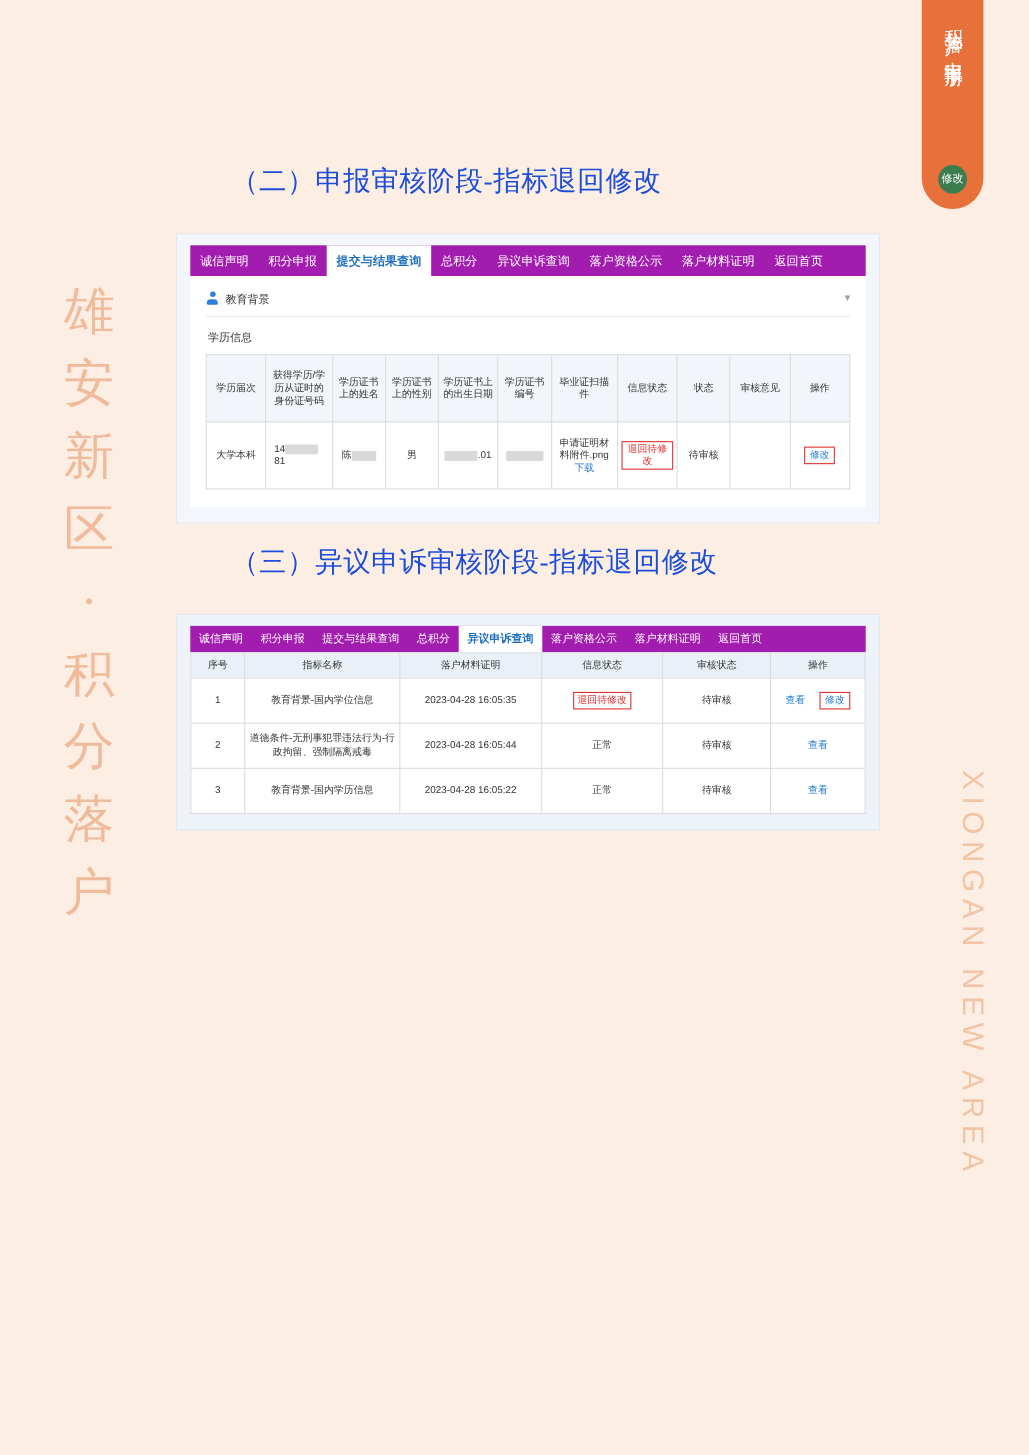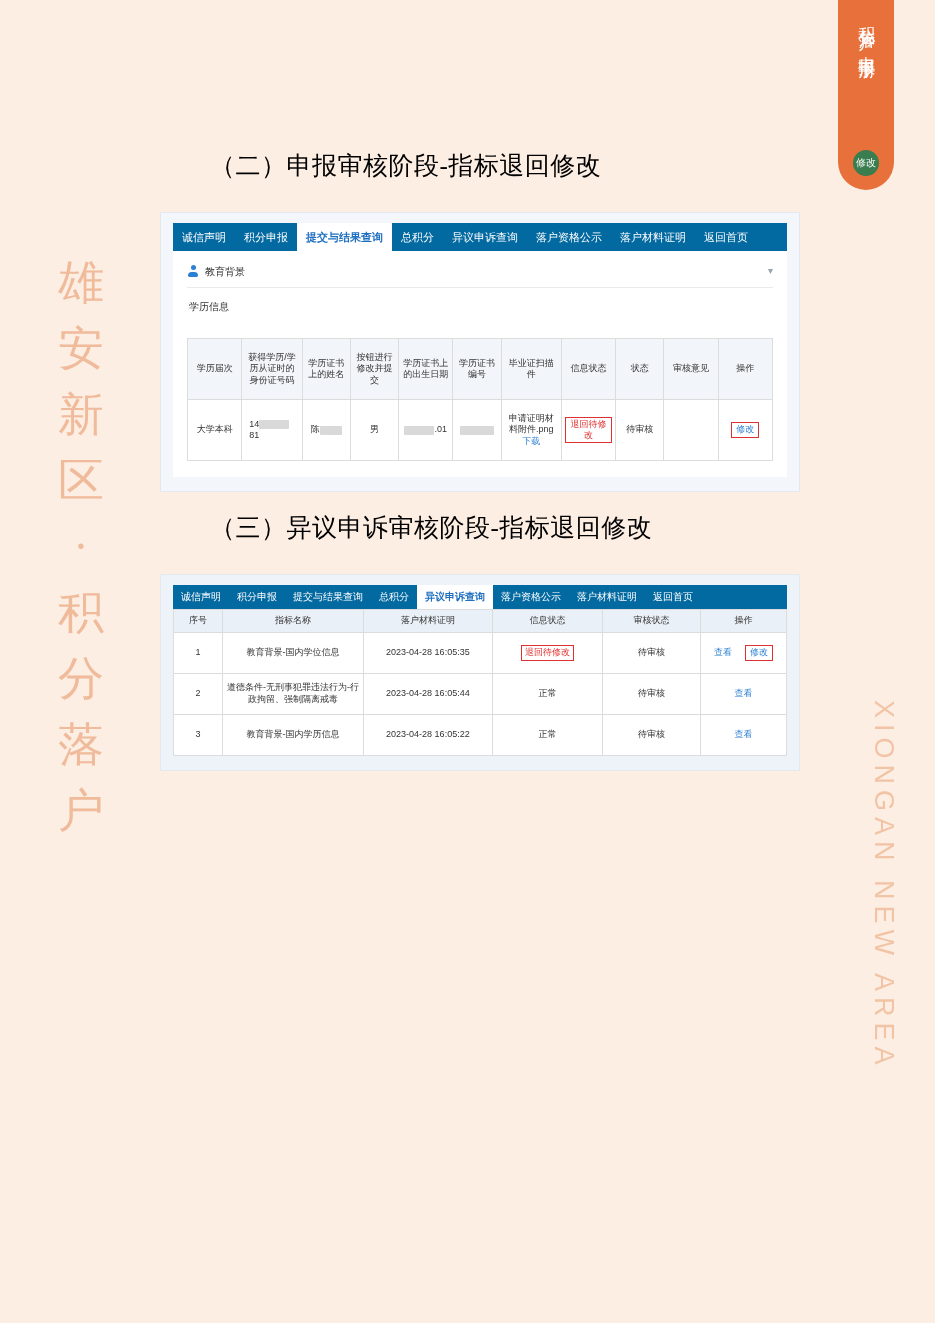--- a/index.html
+++ b/index.html
@@ -84,37 +84,37 @@
   
   .content {
     position: absolute;
     left: 160px;
     top: 120px;
     width: 640px;
   }
   .para {
     font-size: 25px;
     line-height: 42px;
-    color: #000000;
+    color: #1d4ed8;
     letter-spacing: 0.5px;
     text-align: justify;
     font-family: "Liberation Serif", serif;
   }
   .indent2 { text-indent: 50px; }
   
   .figure {
     margin-top: 16px;
     background: #f3f6fb;
     padding: 10px 12px 14px 12px;
     box-sizing: border-box;
     border: 1px solid #e4e9f0;
   }
   .navbar {
     display: flex;
-    background: #0369a1;
+    background: #a21caf;
     height: 28px;
     align-items: stretch;
     font-family: "Liberation Sans", sans-serif;
   }
   .navbar .nav-item {
     color: #ffffff;
     font-size: 11px;
     padding: 0 9px;
     display: flex;
     align-items: center;
@@ -160,21 +160,21 @@
     background: #2b7fd4;
   }
   .panel-head .chev {
     margin-left: auto;
     color: #9aa3ad;
     font-size: 10px;
   }
   .sub-title {
     font-size: 10px;
     color: #333;
-    margin: 12px 0 24px 2px;
+    margin: 12px 0 8px 2px;
     font-family: Liberation Serif, serif;
   }
   table.grid {
     border-collapse: collapse;
     width: 100%;
     font-family: "Liberation Sans", sans-serif;
   }
   table.grid th, table.grid td {
     border: 1px solid #dcdcdc;
     font-size: 9px;
@@ -295,21 +295,21 @@
           <span>教育背景</span>
           <span class="chev">▾</span>
         </div>
         <div class="sub-title">学历信息</div>
         <table class="grid">
           <thead>
             <tr>
               <th style="width:9%">学历届次</th>
               <th style="width:10%">获得学历/学历从证时的身份证号码</th>
               <th style="width:8%">学历证书上的姓名</th>
-              <th style="width:8%">按钮进行修改并提交</th>
+              <th style="width:8%">学历证书上的性别</th>
               <th style="width:9%">学历证书上的出生日期</th>
               <th style="width:8%">学历证书编号</th>
               <th style="width:10%">毕业证扫描件</th>
               <th style="width:9%">信息状态</th>
               <th style="width:8%">状态</th>
               <th style="width:9%">审核意见</th>
               <th style="width:9%">操作</th>
             </tr>
           </thead>
           <tbody>

